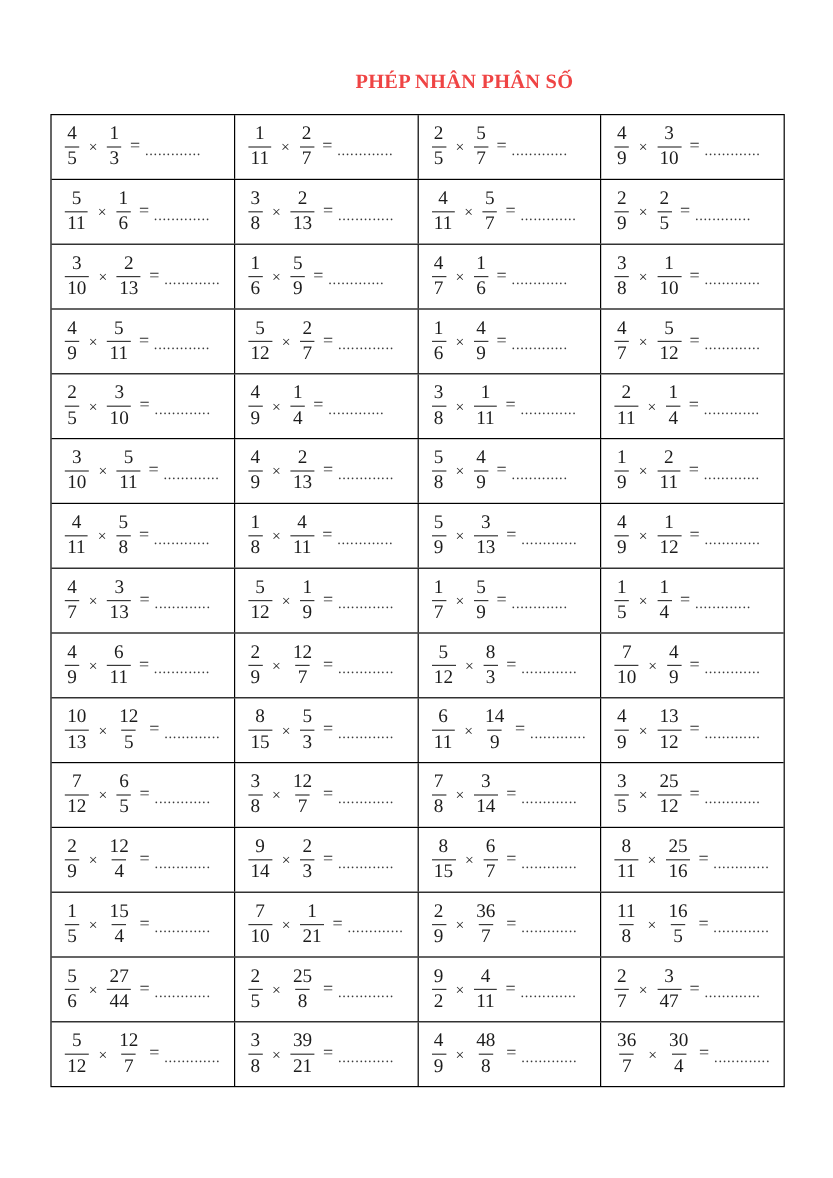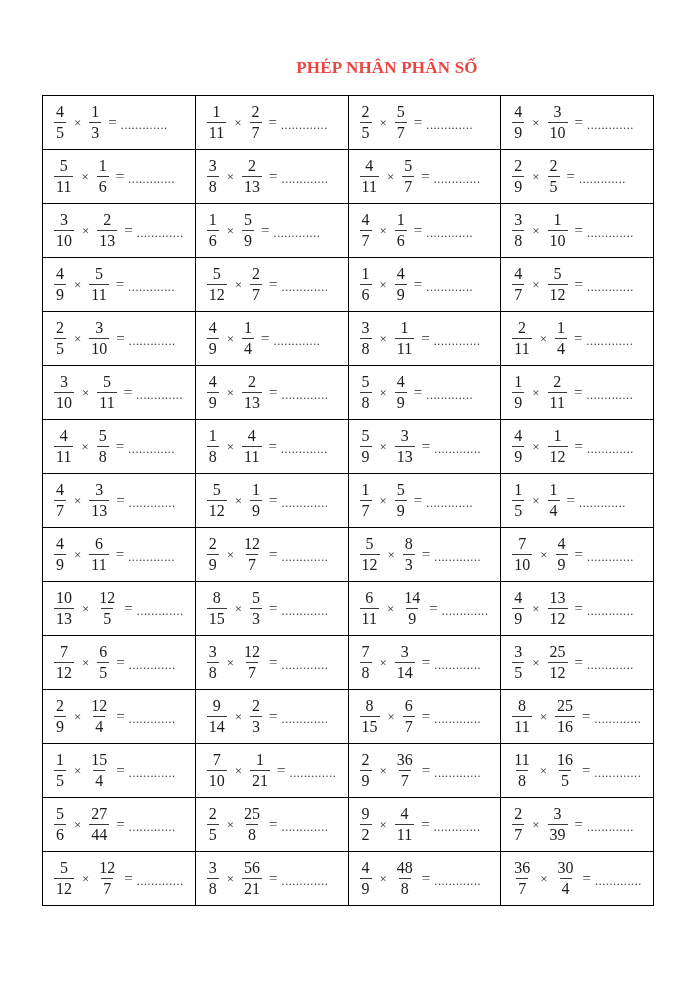--- a/index.html
+++ b/index.html
@@ -888,21 +888,21 @@
   </div>
 
   <div class="cell">
     <span class="frac">
       <span class="num">2</span>
       <span class="den">7</span>
     </span>
     <span class="op">×</span>
     <span class="frac">
       <span class="num">3</span>
-      <span class="den">39</span>
+      <span class="den">47</span>
     </span>
     <span class="eq">=</span>
     <span class="dots">.............</span>
   </div>
 </div>
       <div class="row">
   <div class="cell">
     <span class="frac">
       <span class="num">5</span>
       <span class="den">12</span>
@@ -916,21 +916,21 @@
     <span class="dots">.............</span>
   </div>
 
   <div class="cell">
     <span class="frac">
       <span class="num">3</span>
       <span class="den">8</span>
     </span>
     <span class="op">×</span>
     <span class="frac">
-      <span class="num">56</span>
+      <span class="num">39</span>
       <span class="den">21</span>
     </span>
     <span class="eq">=</span>
     <span class="dots">.............</span>
   </div>
 
   <div class="cell">
     <span class="frac">
       <span class="num">4</span>
       <span class="den">9</span>

